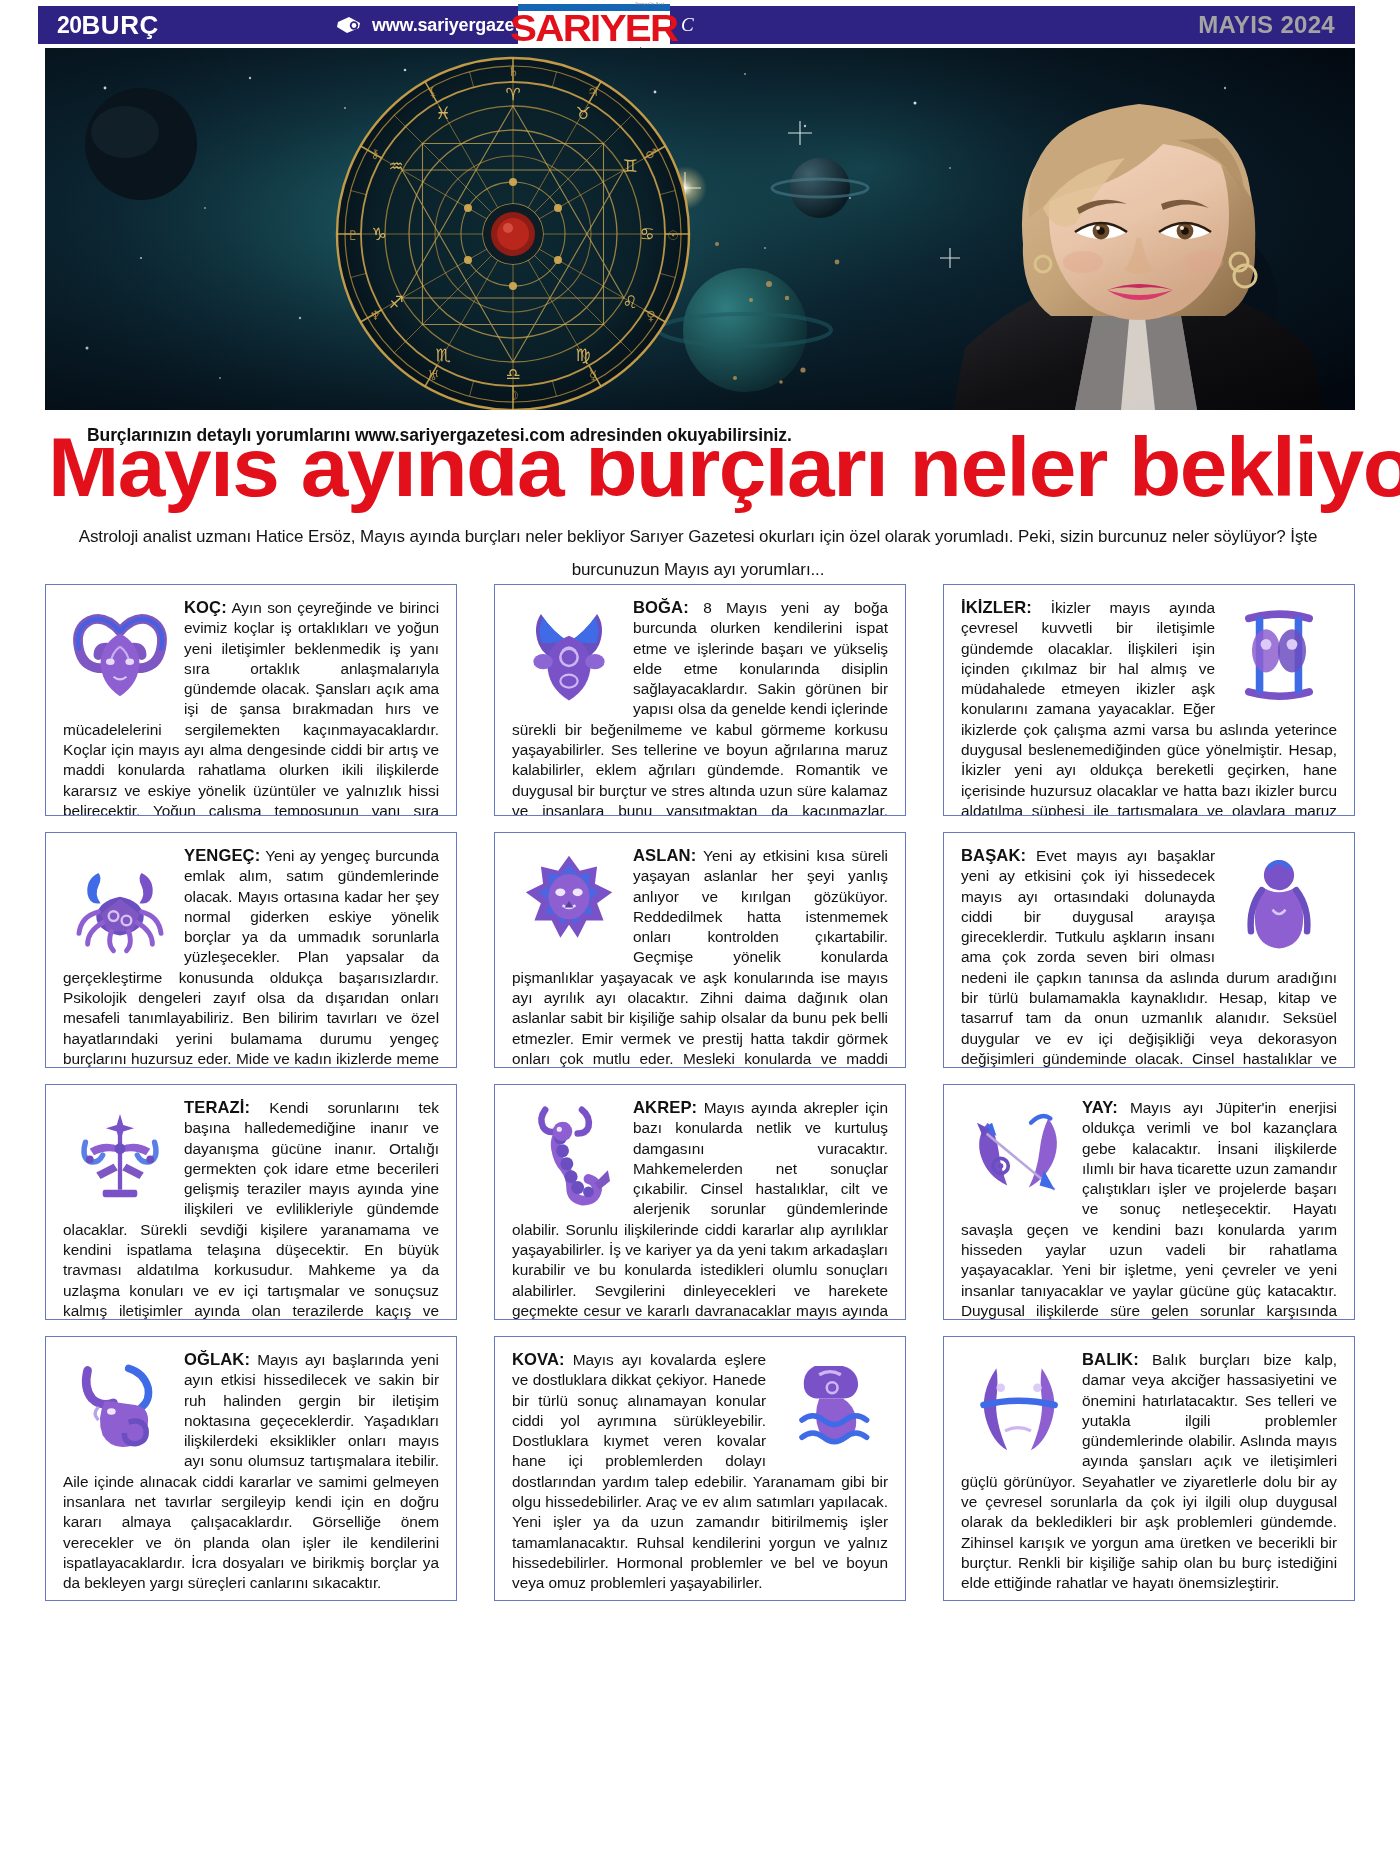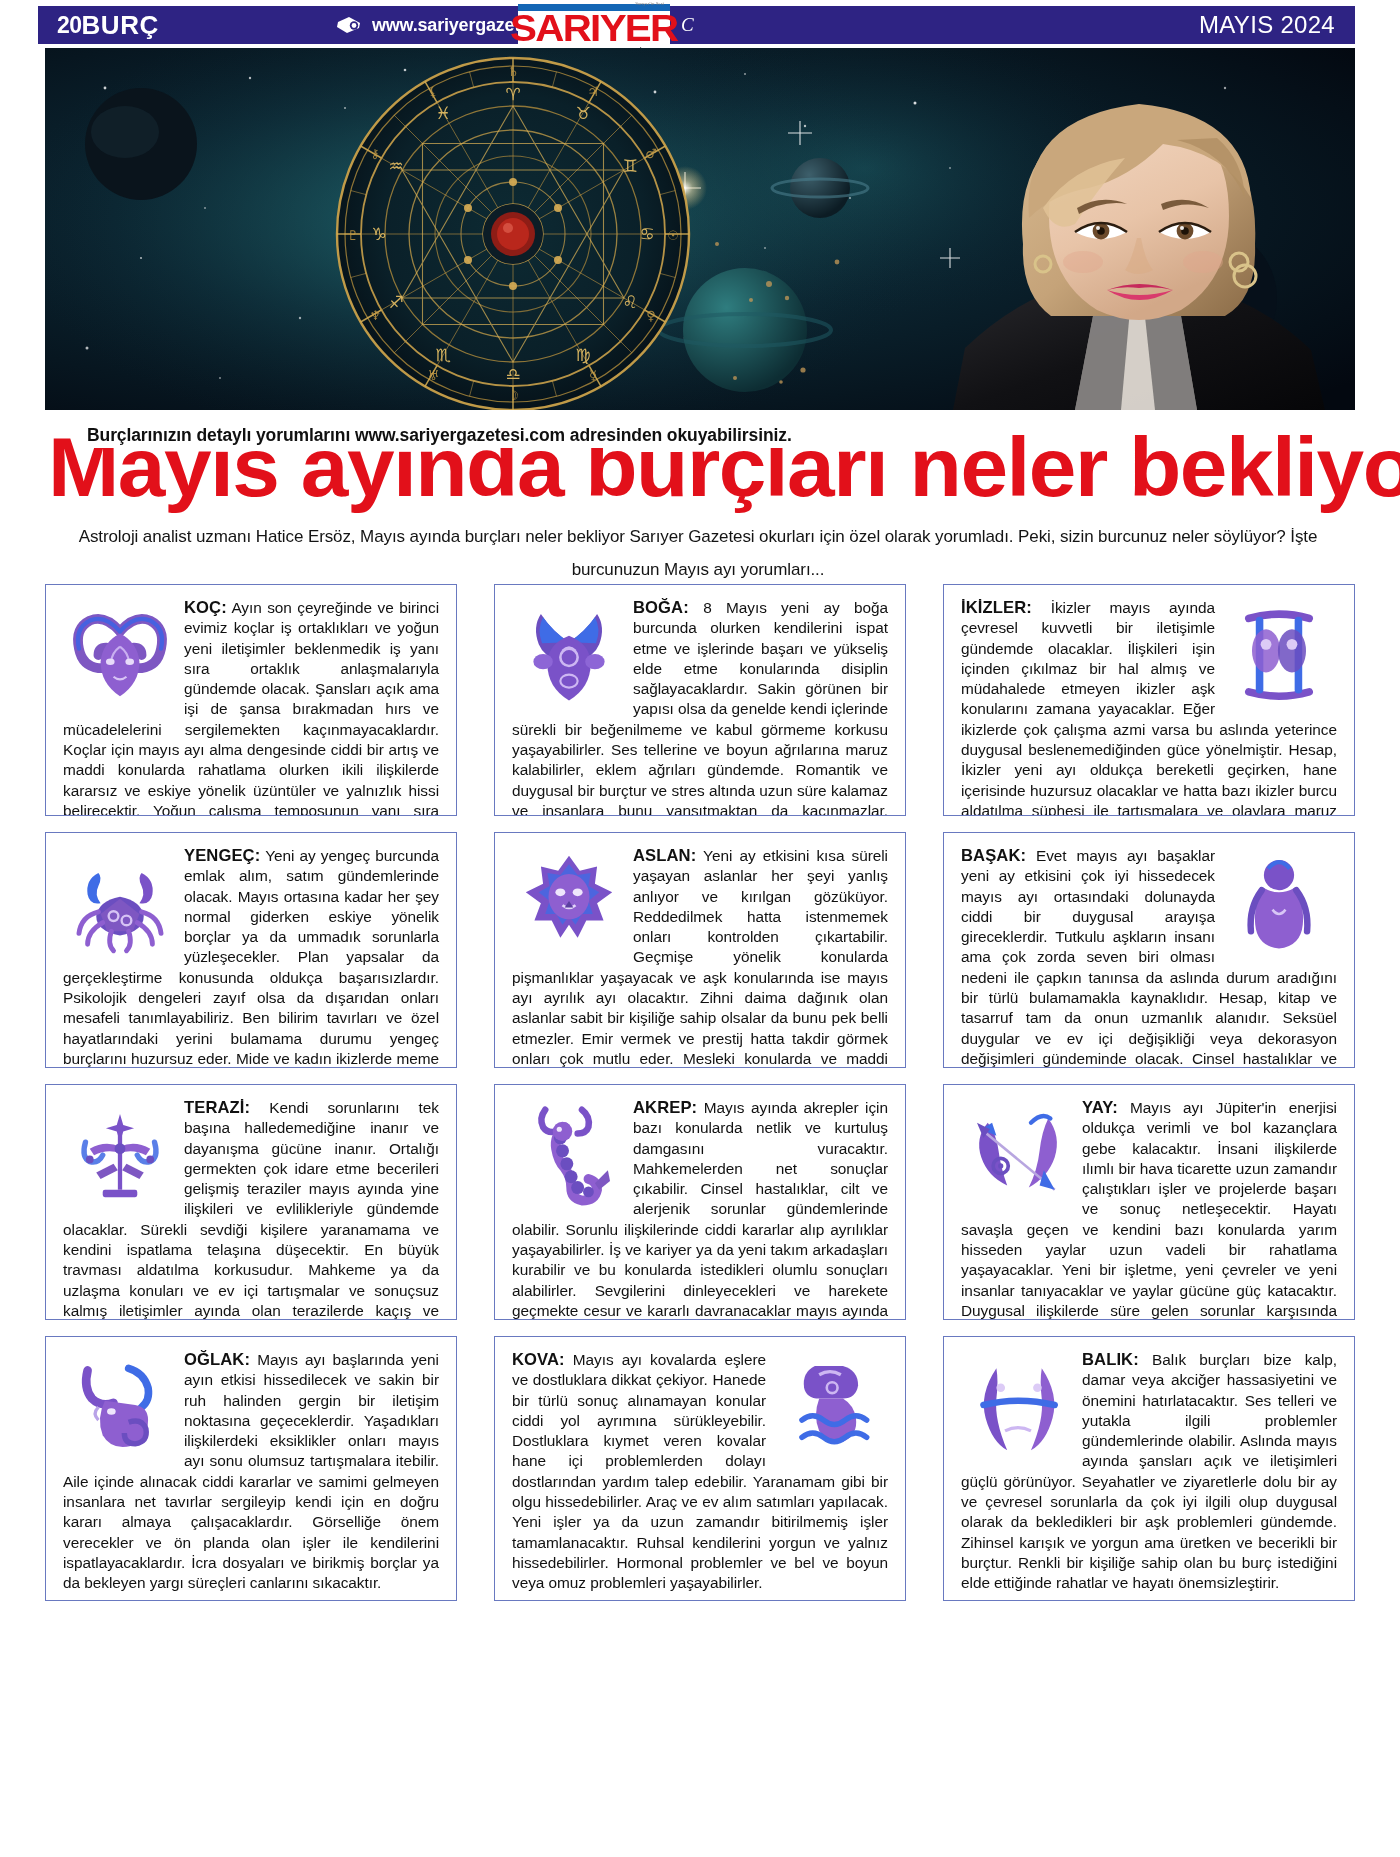--- a/index.html
+++ b/index.html
@@ -102,22 +102,22 @@
     position: absolute;
     left: 636px;
     color: #ffffff;
     font-size: 19px;
     font-family: "Liberation Serif", serif;
     font-style: italic;
   }
   .issue-date {
     position: absolute;
     right: 20px;
-    color: #ffffff;
-    font-weight: normal;
+    color: #a3a3a3;
+    font-weight: bold;
     font-size: 24px;
     letter-spacing: 0.3px;
     font-family: "Liberation Sans Narrow", "Liberation Sans", sans-serif;
   }
 
   
   .hero {
     position: absolute;
     left: 45px; top: 48px;
     width: 1310px; height: 362px;

